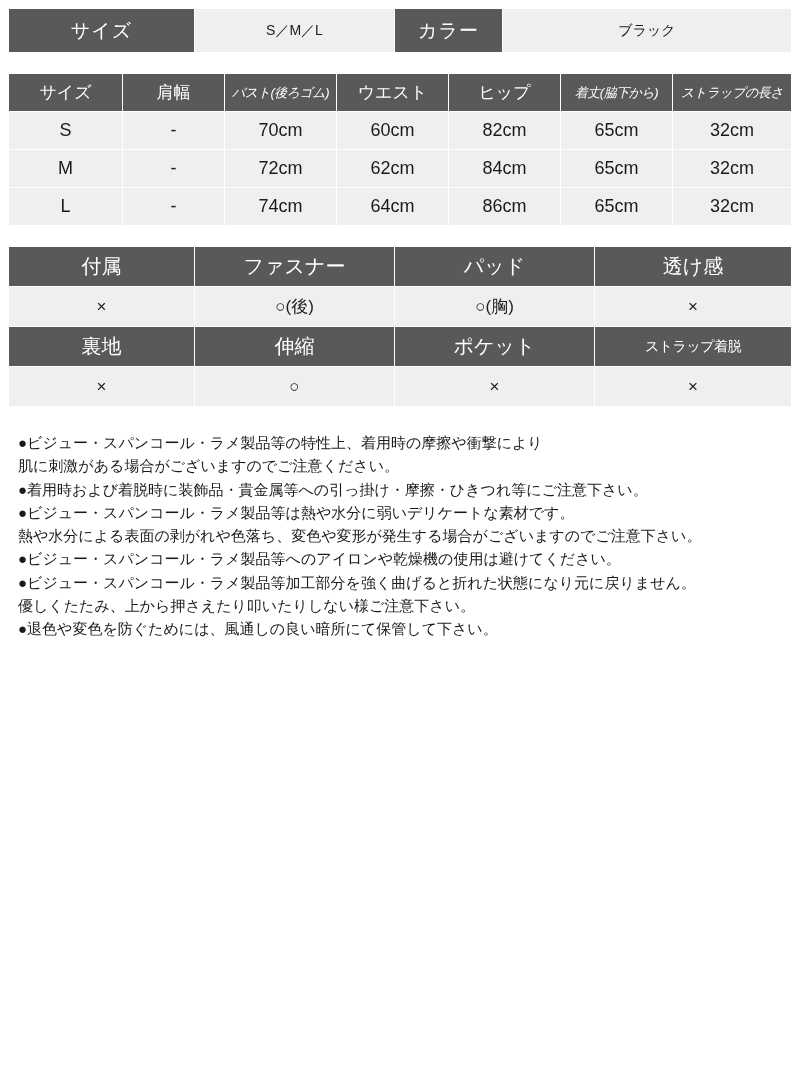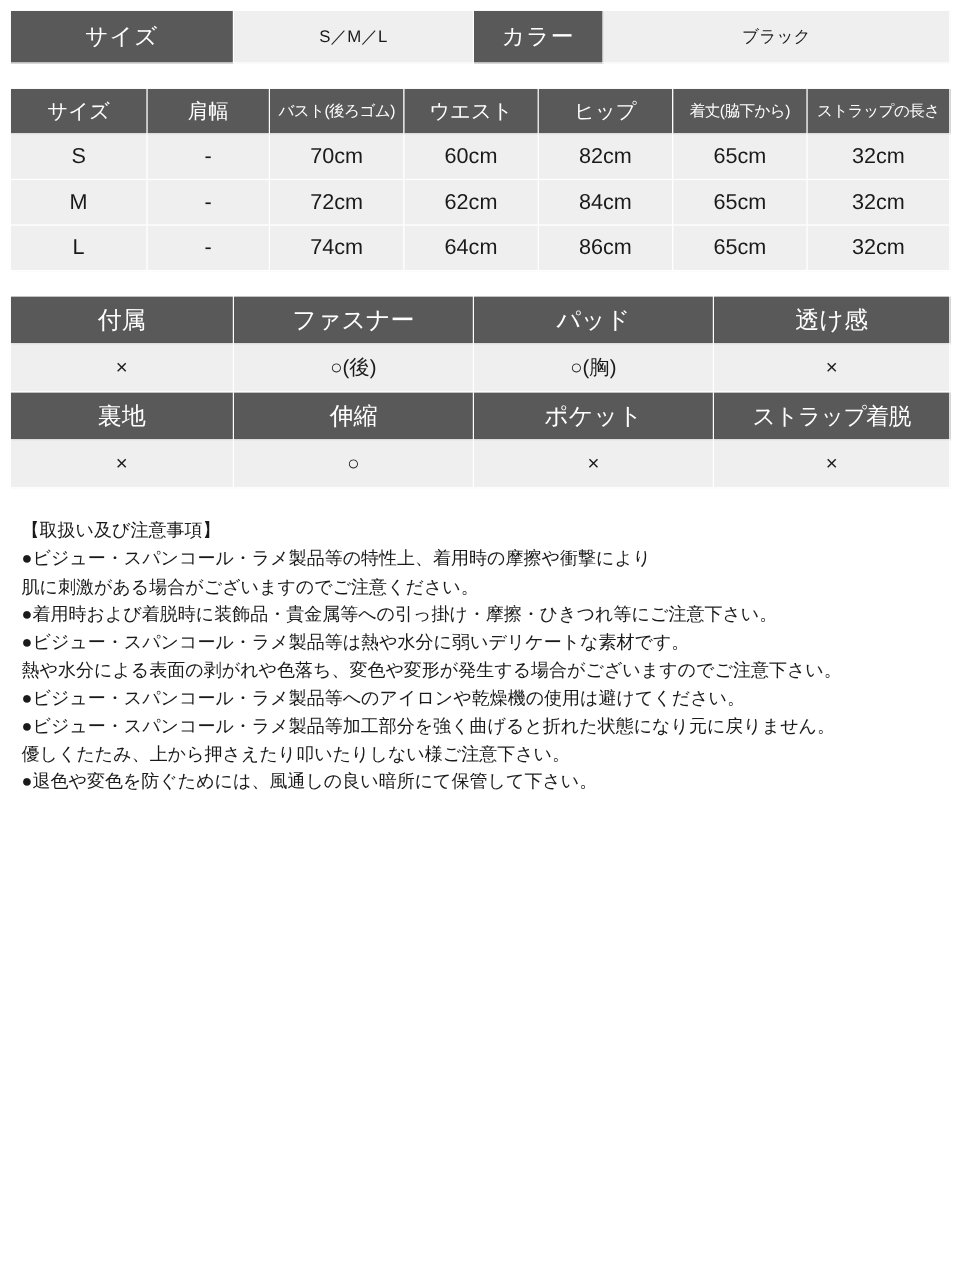--- a/index.html
+++ b/index.html
@@ -49,34 +49,34 @@
   .gap-lg { height: 20px; }
 
   
   .t-size td { height: 38px; font-size: 18px; }
   .t-size thead td {
     background: #595959;
     color: #ffffff;
     font-size: 17px;
     height: 38px;
   }
-  .t-size thead td.small { font-size: 13px; letter-spacing: -0.5px; }
+  .t-size thead td.small { font-size: 13px; letter-spacing: -0.5px; font-style: italic; }
   .t-size tbody td {
     background: #efefef;
     color: #1a1a1a;
   }
 
   
   .t-attr td { height: 40px; font-size: 18px; }
   .t-attr .hd {
     background: #595959;
     color: #ffffff;
     font-size: 20px;
   }
-  .t-attr .hd.tight { font-size: 19px; letter-spacing: -0.5px; }
+  .t-attr .hd.tight { font-size: 14px; letter-spacing: -0.5px; }
   .t-attr .val {
     background: #efefef;
     color: #1a1a1a;
     font-size: 17px;
   }
 
   
   .notes {
     margin-top: 24px;
     padding: 0 10px;
@@ -172,21 +172,20 @@
       <tr>
         <td class="val">×</td>
         <td class="val">○</td>
         <td class="val">×</td>
         <td class="val">×</td>
       </tr>
     </tbody>
   </table>
 
   <div class="notes">
-    <div class="line">【取扱い及び注意事項】</div>
     <div class="line">●ビジュー・スパンコール・ラメ製品等の特性上、着用時の摩擦や衝撃により</div>
     <div class="line">肌に刺激がある場合がございますのでご注意ください。</div>
     <div class="line">●着用時および着脱時に装飾品・貴金属等への引っ掛け・摩擦・ひきつれ等にご注意下さい。</div>
     <div class="line">●ビジュー・スパンコール・ラメ製品等は熱や水分に弱いデリケートな素材です。</div>
     <div class="line">熱や水分による表面の剥がれや色落ち、変色や変形が発生する場合がございますのでご注意下さい。</div>
     <div class="line">●ビジュー・スパンコール・ラメ製品等へのアイロンや乾燥機の使用は避けてください。</div>
     <div class="line">●ビジュー・スパンコール・ラメ製品等加工部分を強く曲げると折れた状態になり元に戻りません。</div>
     <div class="line">優しくたたみ、上から押さえたり叩いたりしない様ご注意下さい。</div>
     <div class="line">●退色や変色を防ぐためには、風通しの良い暗所にて保管して下さい。</div>
   </div>

